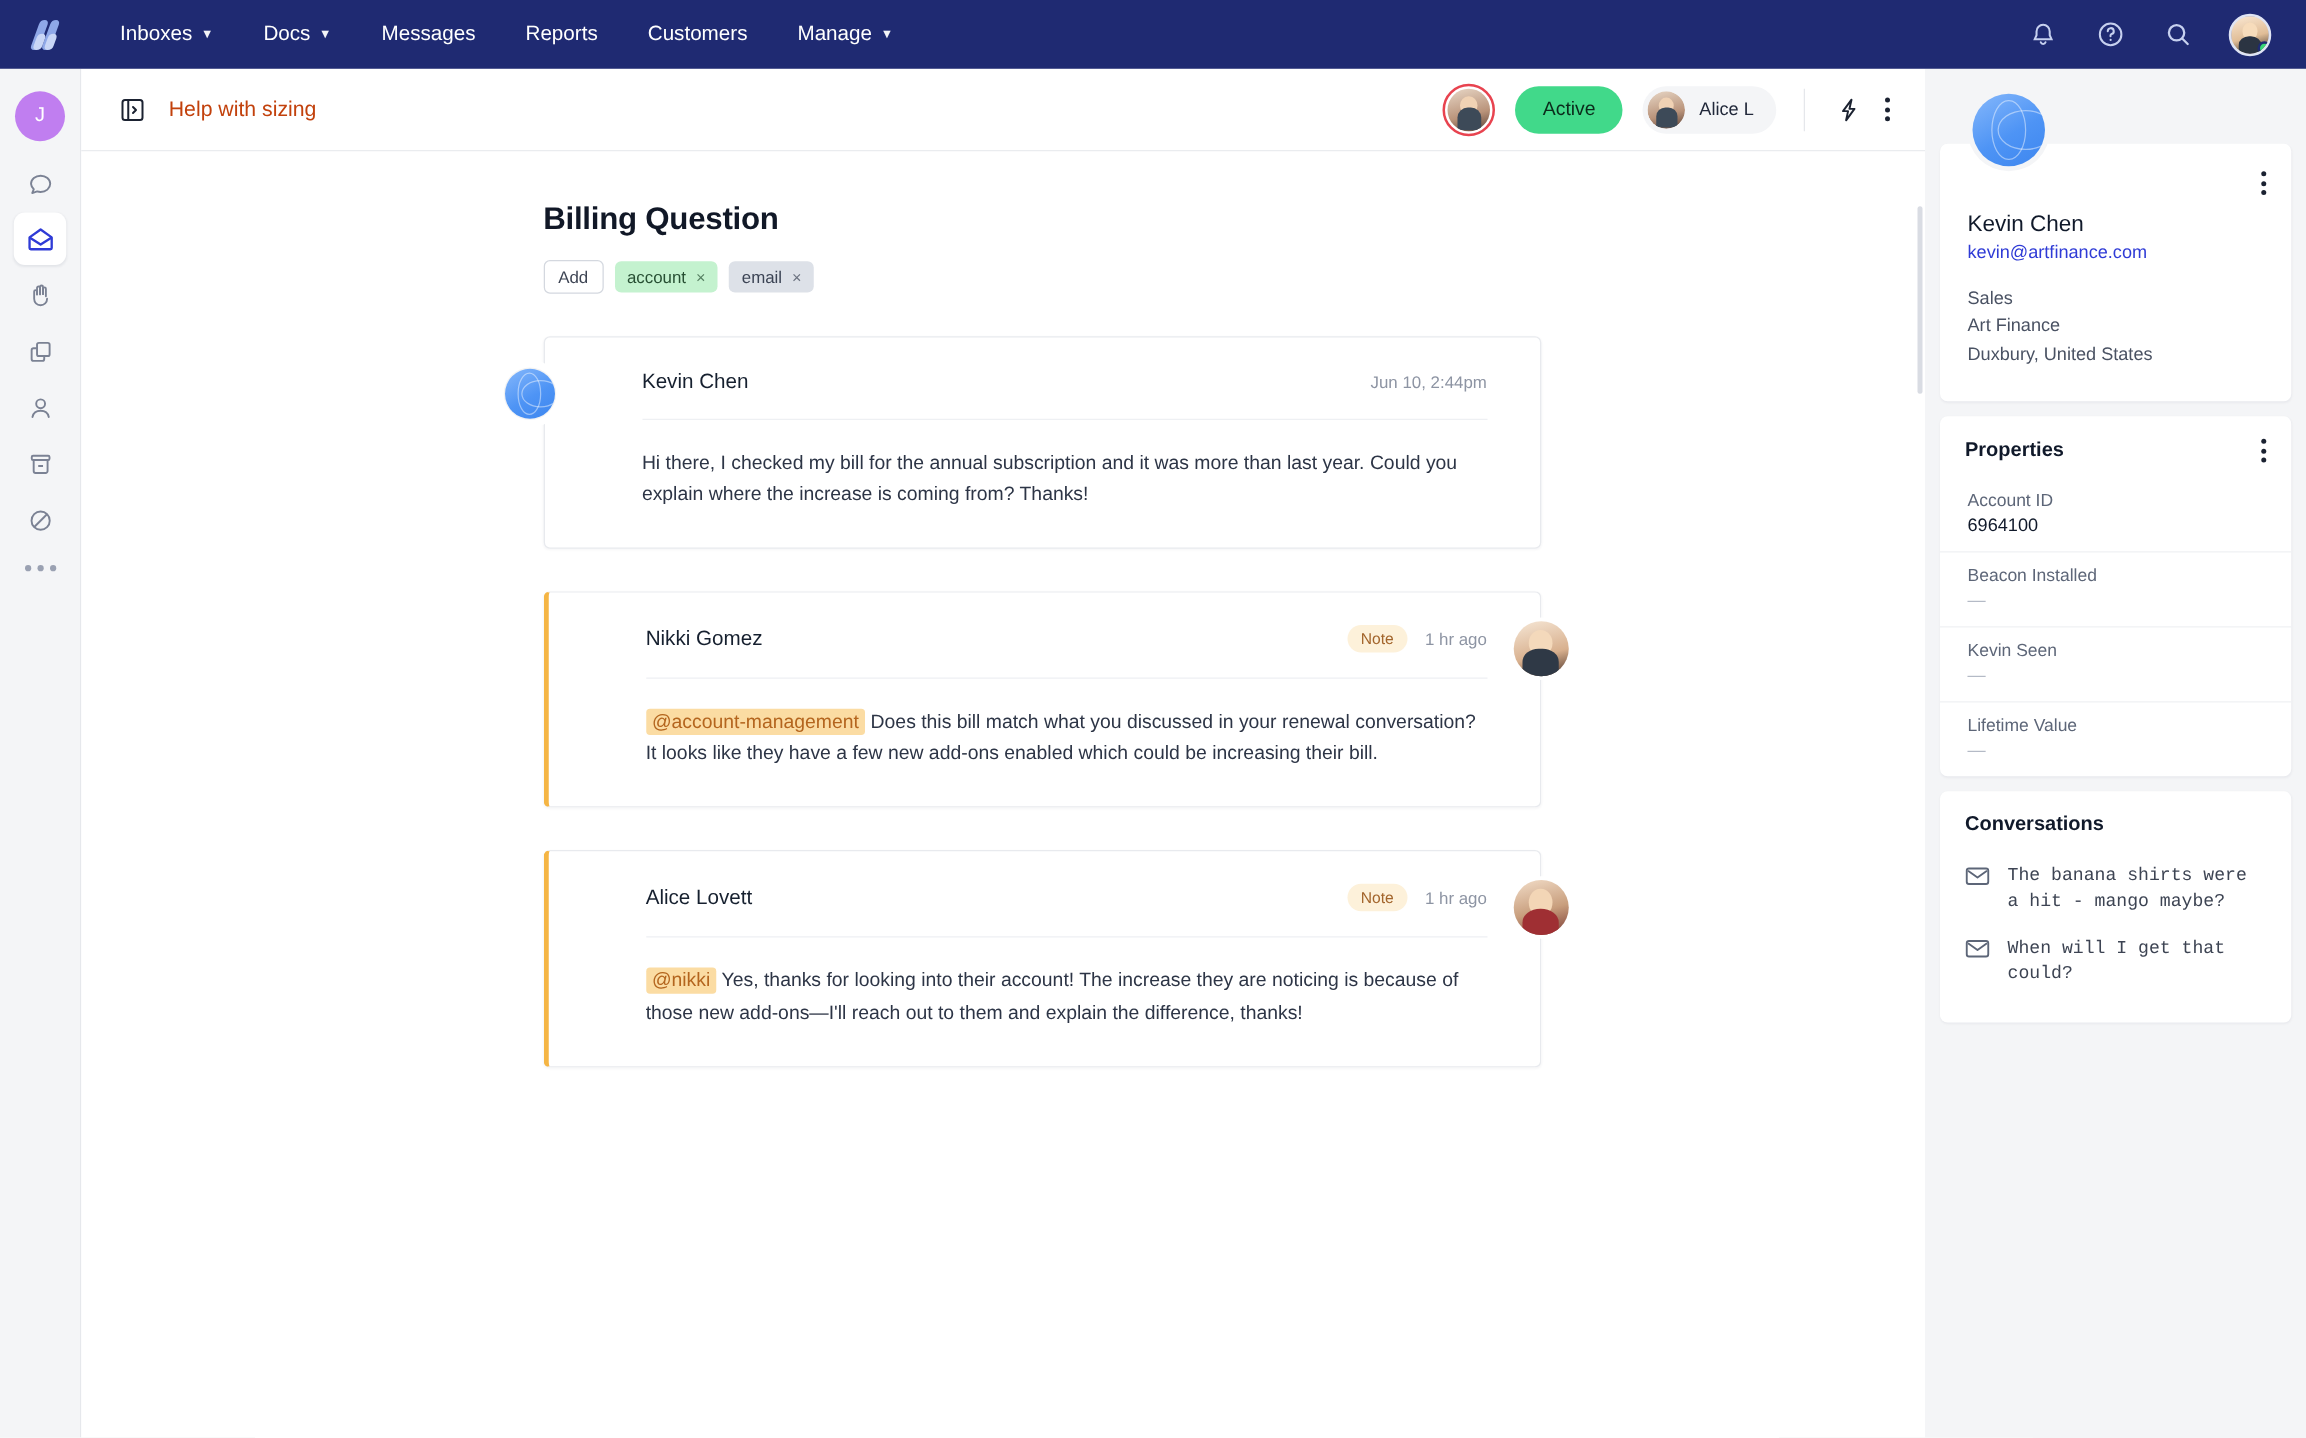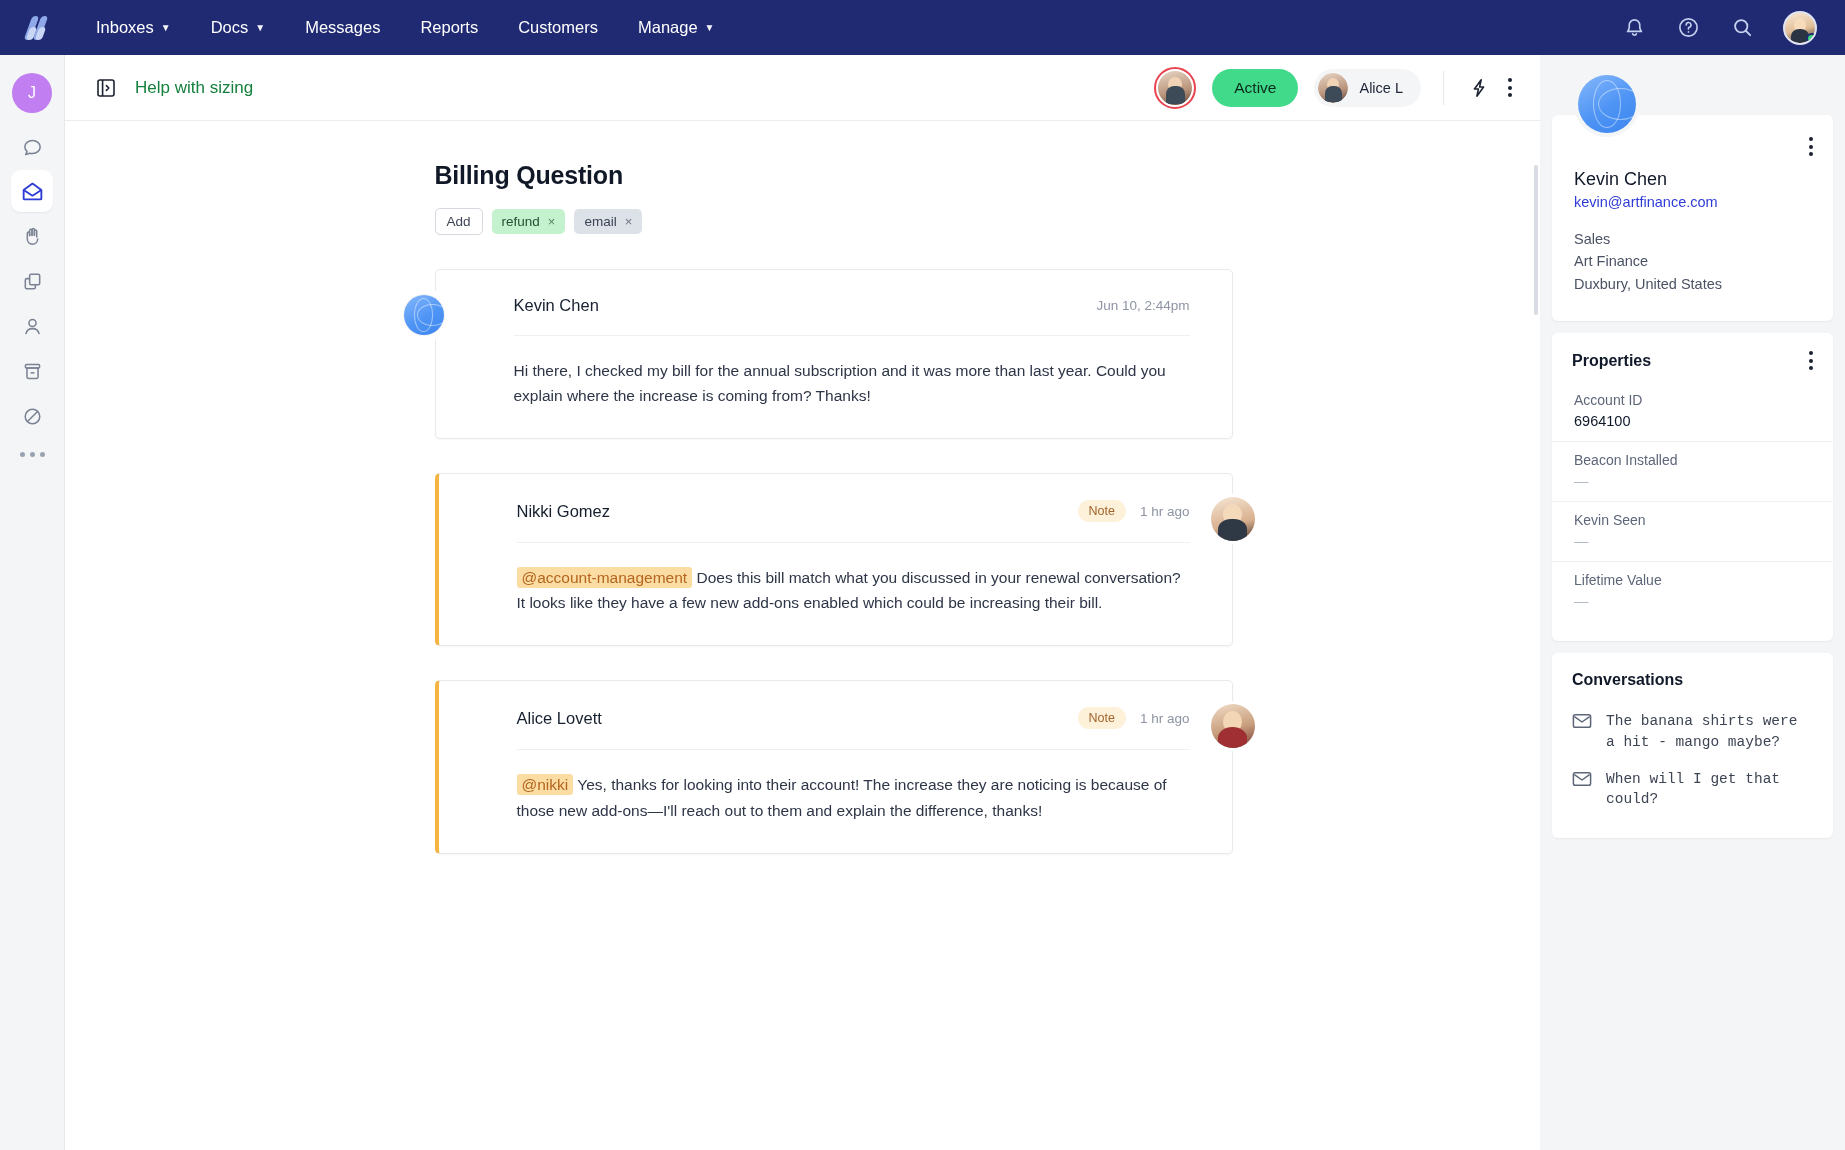--- a/index.html
+++ b/index.html
@@ -65,21 +65,21 @@
   .rail-dots { display: flex; gap: 5px; margin-top: 12px; cursor: pointer; }
   .rail-dots i { width: 5px; height: 5px; border-radius: 50%; background: #9aa1b2; display: block; }
 
   
   .center { flex: 1; display: flex; flex-direction: column; background: #ffffff; min-width: 0; }
   .conv-header {
     height: 66px; flex: 0 0 66px; border-bottom: 1px solid #eaecef;
     display: flex; align-items: center; padding: 0 28px 0 30px;
   }
   .panel-toggle { width: 22px; height: 24px; margin-right: 18px; cursor: pointer; color: #1b2231; }
-  .conv-title { font-size: 17px; color: #15803d; text-align: right; }
+  .conv-title { font-size: 17px; color: #c2410c; text-align: right; }
   .hdr-right { margin-left: auto; display: flex; align-items: center; gap: 16px; }
   .hdr-avatar-ring {
     width: 42px; height: 42px; border-radius: 50%; border: 2.5px solid #e8434f;
     padding: 2px; cursor: pointer; background: #fff;
   }
   .photo { width: 100%; height: 100%; border-radius: 50%; overflow: hidden; position: relative; display: block; }
   .status-pill {
     background: #41d98a; color: #0b2b1b; font-size: 15.5px; padding: 0 22px; height: 38px;
     border-radius: 19px; display: flex; align-items: center; cursor: pointer;
   }
@@ -180,21 +180,21 @@
   .rcard-head {
     display: flex; align-items: center; padding: 18px 20px 12px 20px; position: relative;
   }
   .rcard-title { font-size: 16px; color: #10192a; font-weight: bold; }
   .rcard-head .kebab { margin-left: auto; }
   .prop { padding: 10px 22px 12px 22px; border-bottom: 1px solid #eff1f4; }
   .prop:last-child { border-bottom: none; }
   .prop-label { font-size: 14px; color: #5d6678; margin-bottom: 5px; }
   .prop-value { font-size: 14.5px; color: #10192a; }
   .prop-value.empty { color: #b4bac6; }
-  .props-wrap { padding-bottom: 20px; }
+  .props-wrap { padding-bottom: 0; }
   .conv-list { padding: 2px 20px 20px 20px; font-family: Liberation Mono, monospace; }
   .conv-item { display: flex; gap: 14px; align-items: flex-start; padding: 8px 0; cursor: pointer; }
   .conv-item .ico { flex: 0 0 20px; color: #5d6678; margin-top: 2px; }
   .conv-item span { font-size: 14.5px; color: #3d4453; line-height: 1.42; }
 
   .scrollbar {
     position: absolute; right: 307px; top: 110px; width: 4px; height: 150px;
     background: #d9dce3; border-radius: 2px;
   }
 </style>
@@ -365,21 +365,21 @@
       </div>
 
       <div class="thread">
         <div class="thread-inner">
 
           <div class="conv-subject">Billing Question</div>
 
           <div class="tags">
             <button class="tag-add">Add</button>
             <div class="tag green">
-              <span>refund</span>
+              <span>account</span>
               <span class="x">×</span>
             </div>
             <div class="tag grey">
               <span>email</span>
               <span class="x">×</span>
             </div>
           </div>
 
           <div class="msgwrap">
             <div class="msg">

